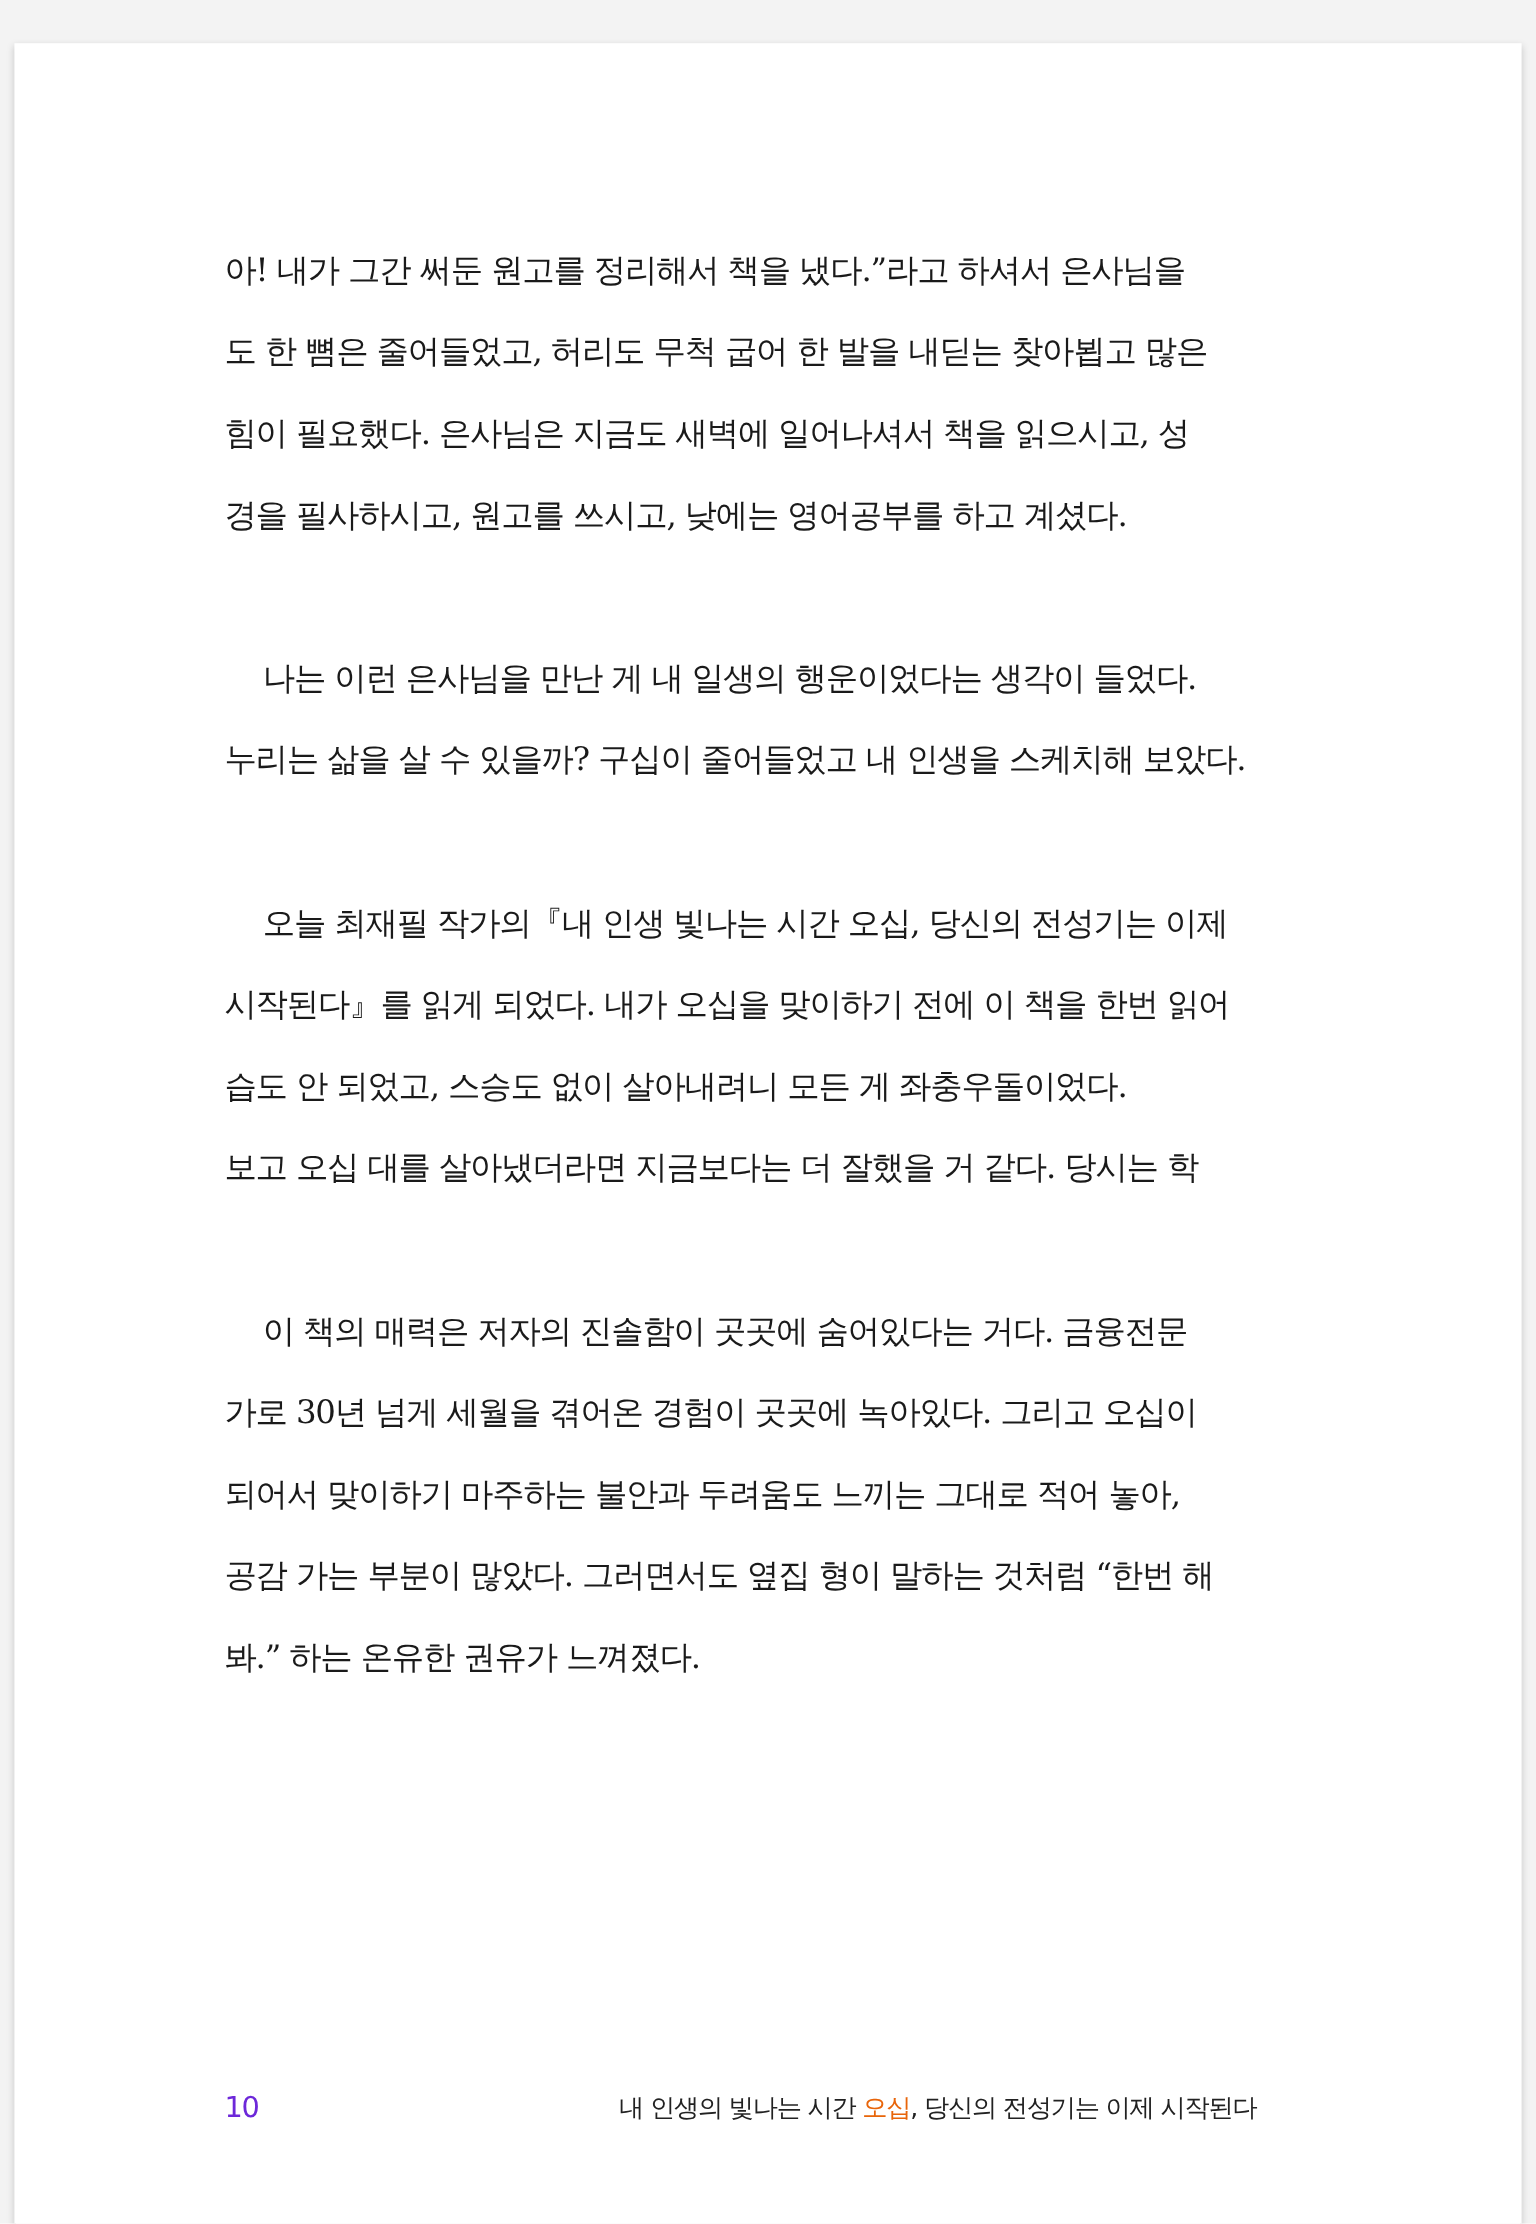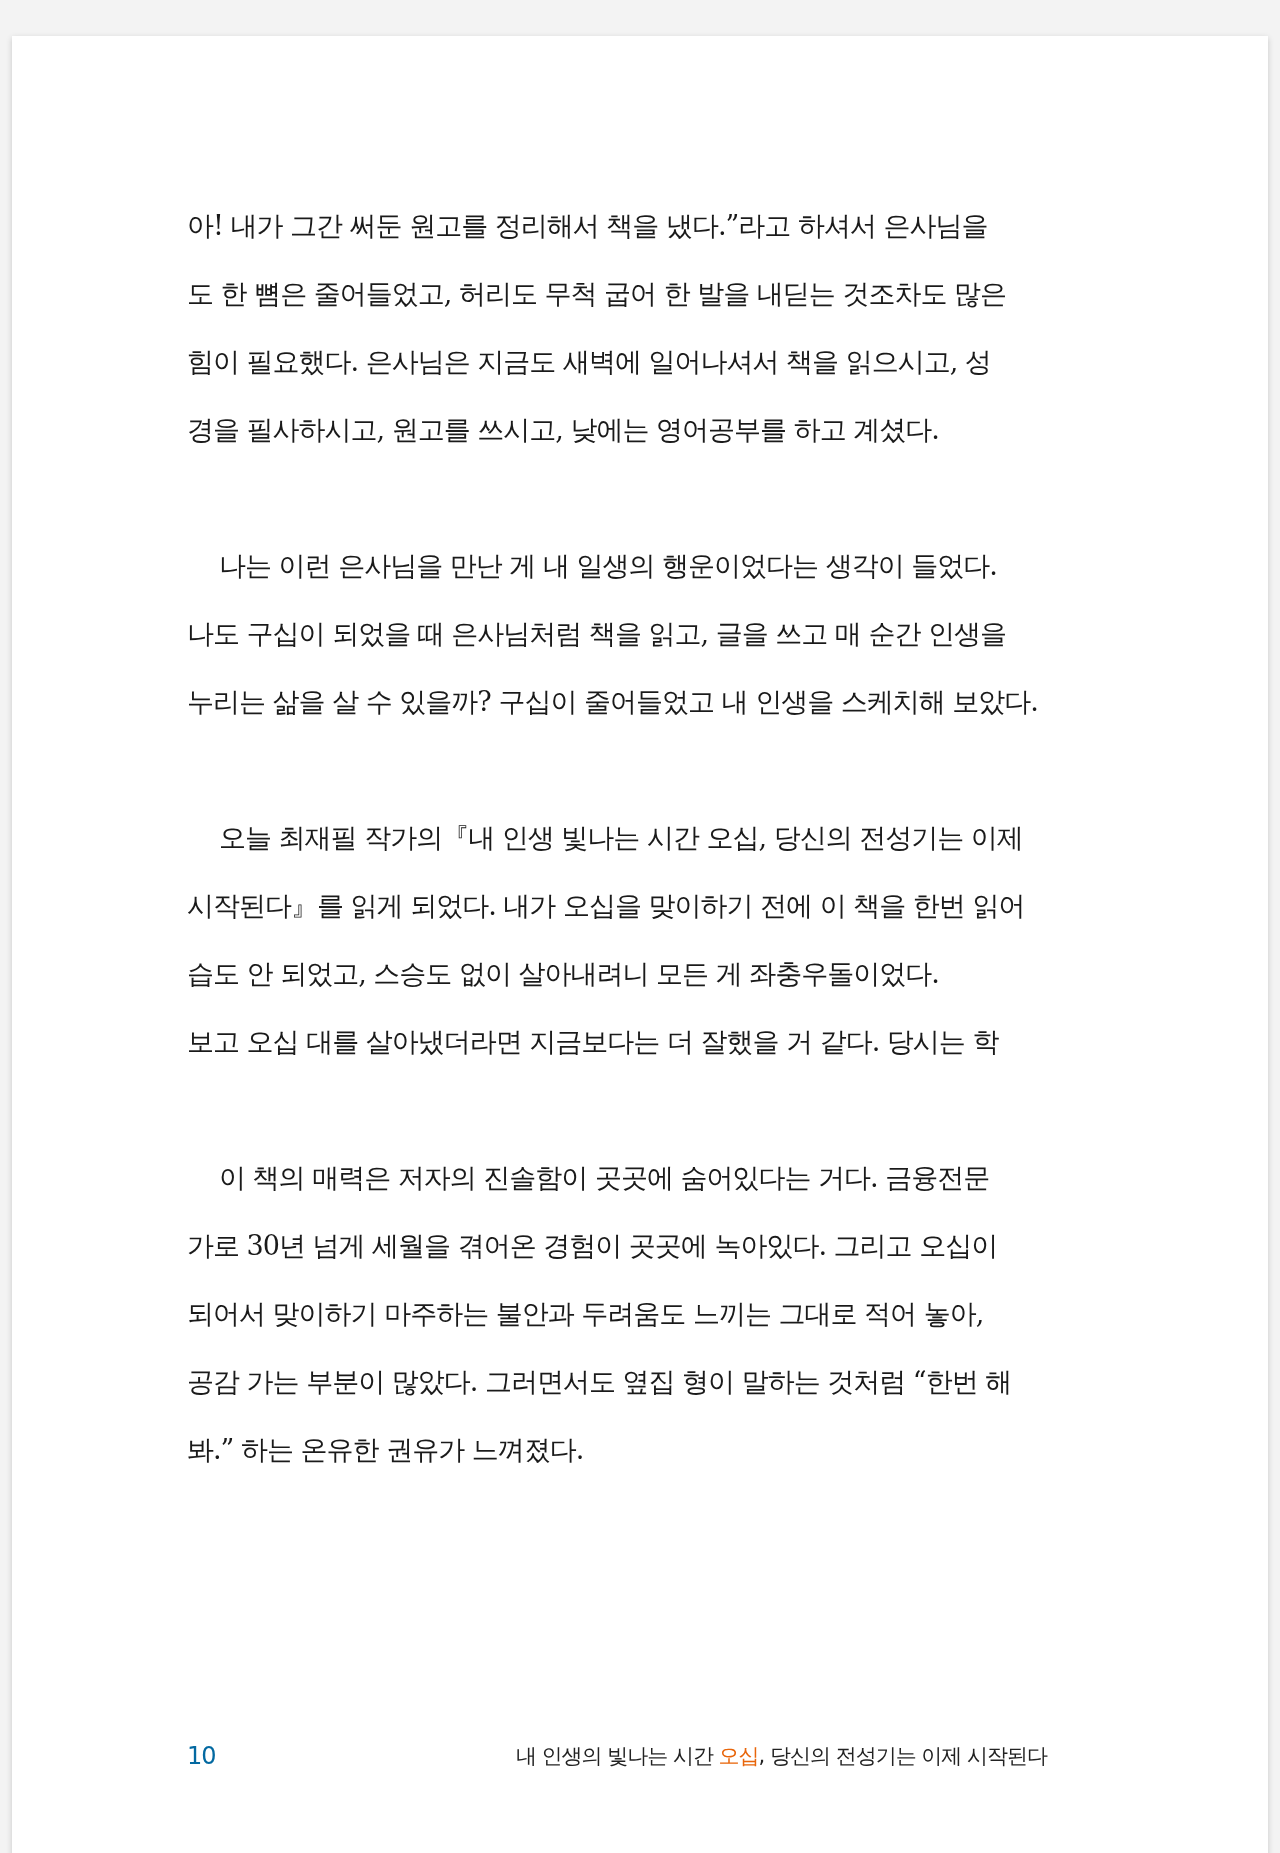--- a/index.html
+++ b/index.html
@@ -31,21 +31,21 @@
   .line { display:block; white-space:nowrap; height:68px; }
   .indent { padding-left:32px; }
   .footer {
     position:absolute;
     left:175px; top:1700px;
     width:860px; height:40px;
     font-family:"DejaVu Sans","Liberation Sans",sans-serif;
   }
   .page-number {
     position:absolute; left:0; top:0;
-    color:#0369a1;
+    color:#6d28d9;
     font-size:24px;
     line-height:40px;
     letter-spacing:-1px;
   }
   .running-title {
     position:absolute; right:0; top:0;
     color:#222;
     font-size:21px;
     line-height:40px;
     letter-spacing:-1px;
@@ -55,28 +55,27 @@
 </style>
 </head>
 <body>
 
 <div class="page">
 
   <div class="body-text">
 
     <p class="para">
       <span class="line">아! 내가 그간 써둔 원고를 정리해서 책을 냈다.”라고 하셔서 은사님을</span>
-      <span class="line">도 한 뼘은 줄어들었고, 허리도 무척 굽어 한 발을 내딛는 것조차도 많은</span>
+      <span class="line">도 한 뼘은 줄어들었고, 허리도 무척 굽어 한 발을 내딛는 찾아뵙고 많은</span>
       <span class="line">힘이 필요했다. 은사님은 지금도 새벽에 일어나셔서 책을 읽으시고, 성</span>
       <span class="line">경을 필사하시고, 원고를 쓰시고, 낮에는 영어공부를 하고 계셨다.</span>
     </p>
 
     <p class="para">
       <span class="line indent">나는 이런 은사님을 만난 게 내 일생의 행운이었다는 생각이 들었다.</span>
-      <span class="line">나도 구십이 되었을 때 은사님처럼 책을 읽고, 글을 쓰고 매 순간 인생을</span>
       <span class="line">누리는 삶을 살 수 있을까? 구십이 줄어들었고 내 인생을 스케치해 보았다.</span>
     </p>
 
     <p class="para">
       <span class="line indent">오늘 최재필 작가의『내 인생 빛나는 시간 오십, 당신의 전성기는 이제</span>
       <span class="line">시작된다』를 읽게 되었다. 내가 오십을 맞이하기 전에 이 책을 한번 읽어</span>
       <span class="line">습도 안 되었고, 스승도 없이 살아내려니 모든 게 좌충우돌이었다.</span>
       <span class="line">보고 오십 대를 살아냈더라면 지금보다는 더 잘했을 거 같다. 당시는 학</span>
     </p>
 

